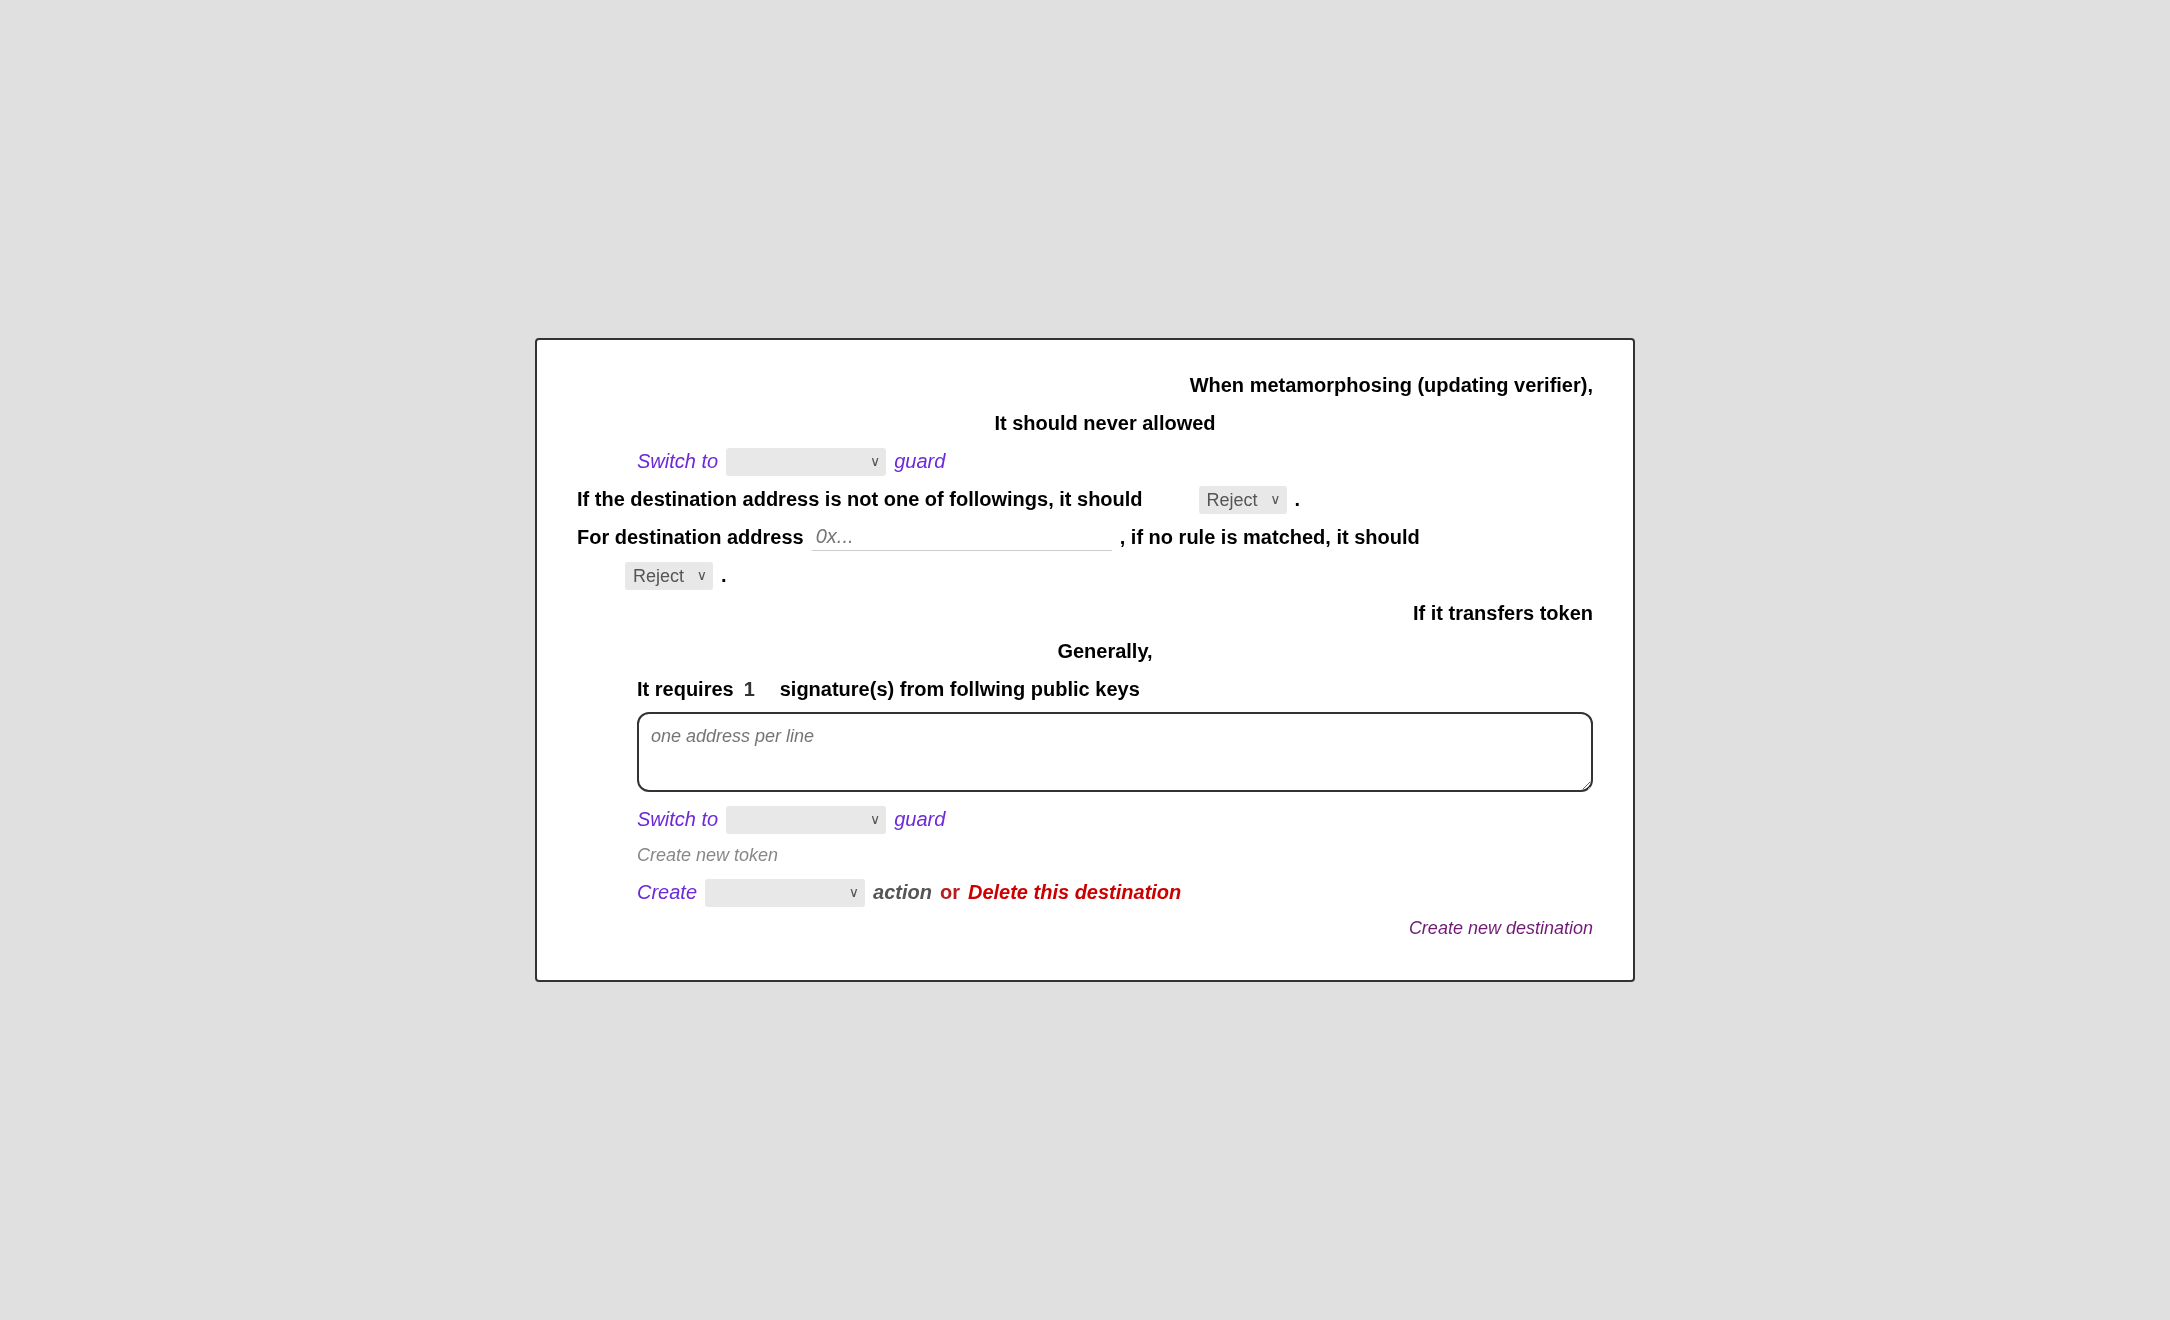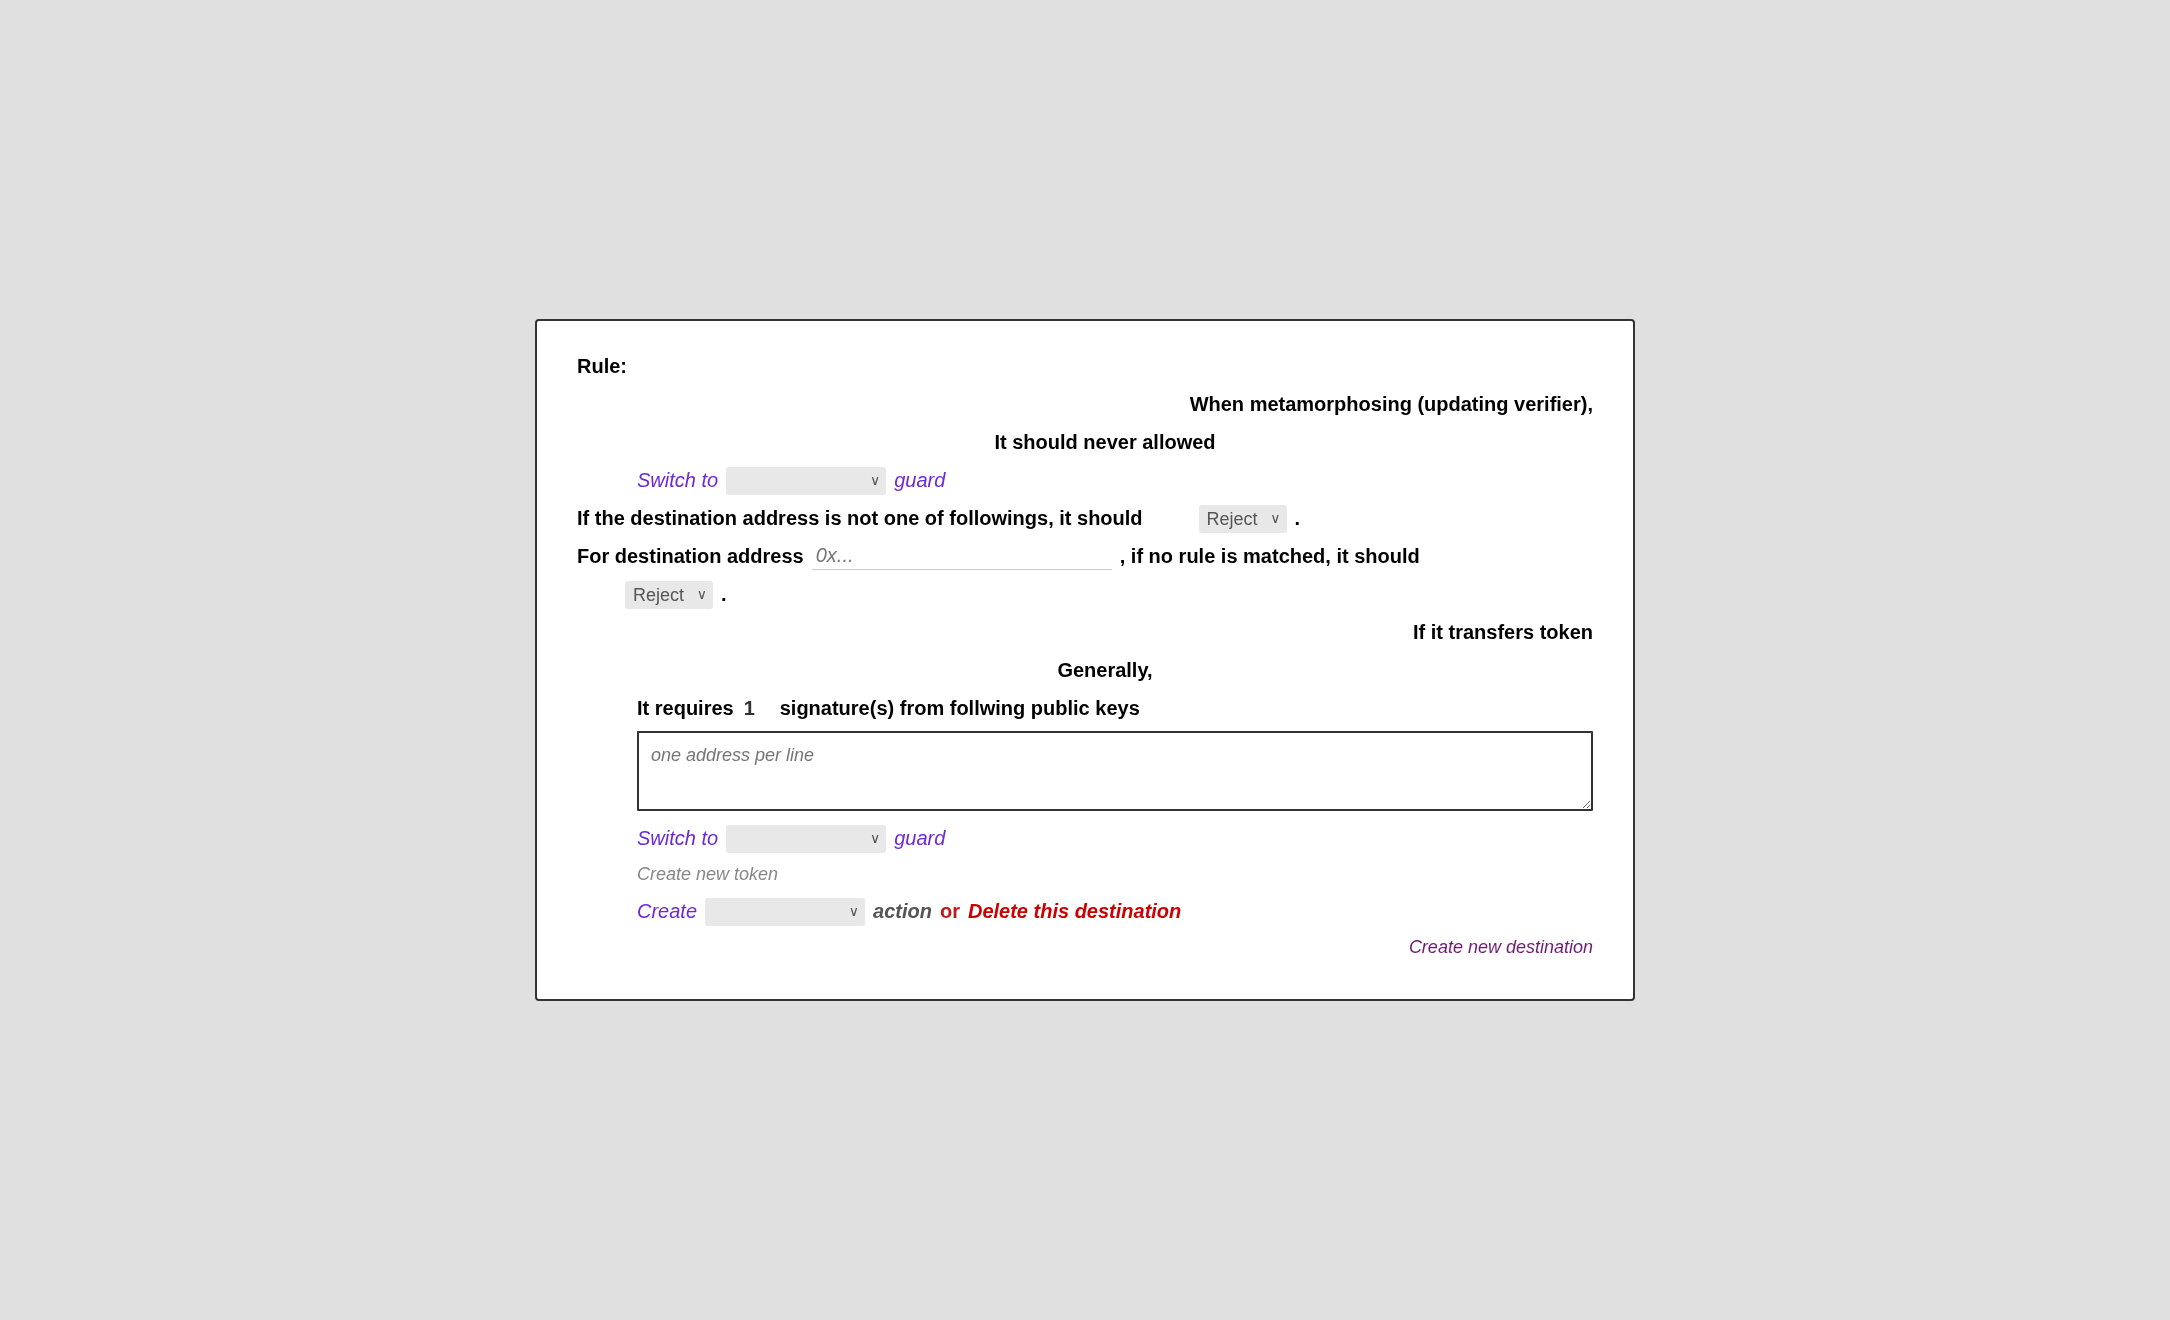--- a/index.html
+++ b/index.html
@@ -114,21 +114,21 @@
       width: 30px;
       text-align: center;
       outline: none;
     }
 
     .textarea-field {
       width: 100%;
       max-width: 960px;
       height: 80px;
       border: 2px solid #333;
-      border-radius: 1px;
+      border-radius: 12px;
       padding: 12px;
       font-size: 18px;
       color: #aaa;
       font-style: italic;
       resize: vertical;
       outline: none;
       font-family: Arial, sans-serif;
     }
 
     .create-new-rule {
@@ -183,23 +183,20 @@
 
     .section-block {
       margin-bottom: 8px;
     }
   </style>
 </head>
 <body>
 
 <div class="main-container">
 
-  <div class="line section-block">
-    <span class="line-text">Rule:</span>
-  </div>
 
   <div class="line indent-1 section-block">
     <span class="line-text">When metamorphosing (updating verifier),</span>
   </div>
 
   <div class="line indent-2 section-block">
     <span class="line-text">It should never allowed</span>
   </div>
 
   <div class="line indent-3 section-block">

